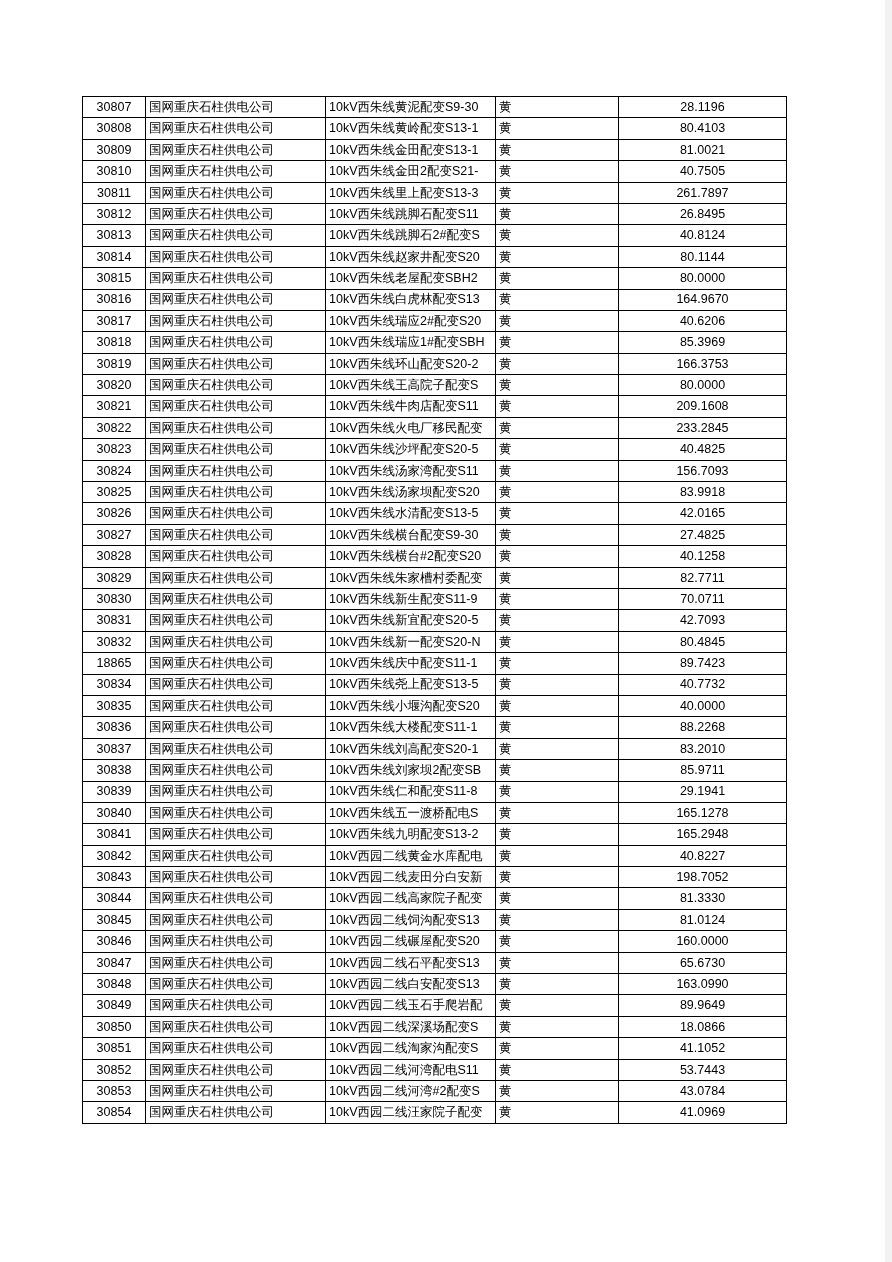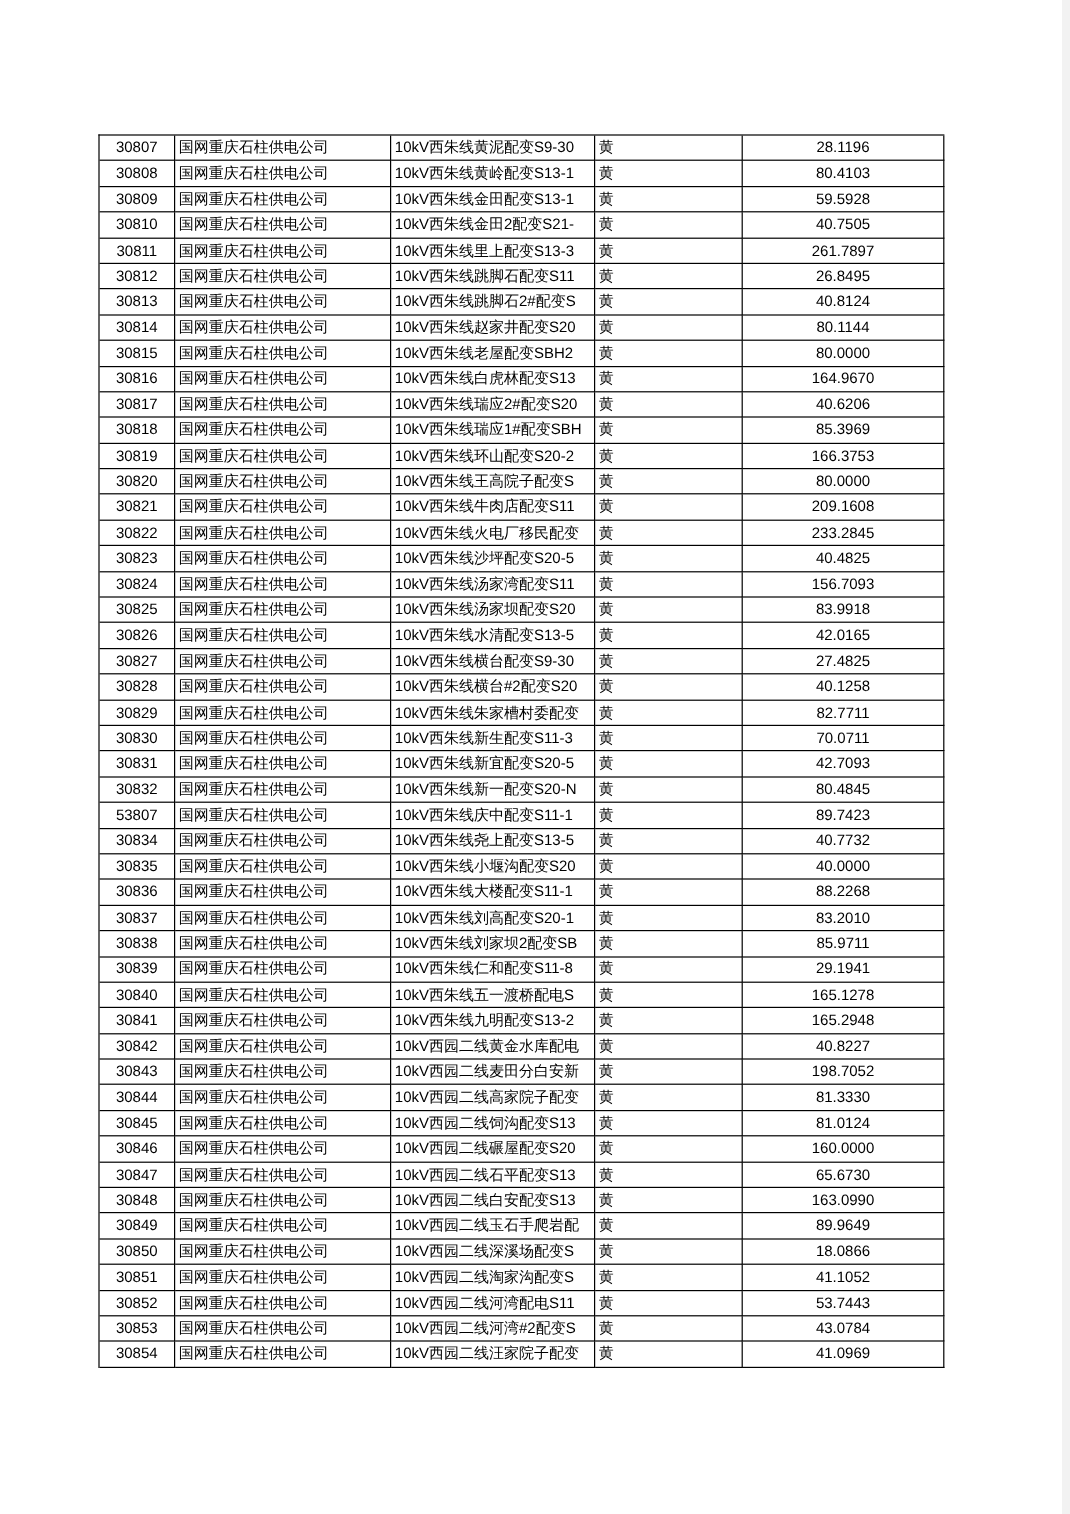--- a/index.html
+++ b/index.html
@@ -19,21 +19,21 @@
     position: absolute;
     top: 0;
     right: 0;
     width: 7px;
     height: 100%;
     background: #f2f2f2;
   }
   .data-table {
     position: absolute;
     left: 82px;
-    top: 112px;
+    top: 96px;
     width: 704px;
     border-top: 1px solid #000;
     border-left: 1px solid #000;
     box-sizing: content-box;
   }
   .t-row {
     display: grid;
     grid-template-columns: 63px 180px 170px 123px 168px;
     height: 21.4px;
   }
@@ -73,21 +73,21 @@
     <div class="t-cell c-company">国网重庆石柱供电公司</div>
     <div class="t-cell c-device">10kV西朱线黄岭配变S13-1</div>
     <div class="t-cell c-flag">黄</div>
     <div class="t-cell c-value">80.4103</div>
   </div>
       <div class="t-row">
     <div class="t-cell c-id">30809</div>
     <div class="t-cell c-company">国网重庆石柱供电公司</div>
     <div class="t-cell c-device">10kV西朱线金田配变S13-1</div>
     <div class="t-cell c-flag">黄</div>
-    <div class="t-cell c-value">59.5928</div>
+    <div class="t-cell c-value">81.0021</div>
   </div>
       <div class="t-row">
     <div class="t-cell c-id">30810</div>
     <div class="t-cell c-company">国网重庆石柱供电公司</div>
     <div class="t-cell c-device">10kV西朱线金田2配变S21-</div>
     <div class="t-cell c-flag">黄</div>
     <div class="t-cell c-value">40.7505</div>
   </div>
       <div class="t-row">
     <div class="t-cell c-id">30811</div>
@@ -218,40 +218,40 @@
       <div class="t-row">
     <div class="t-cell c-id">30829</div>
     <div class="t-cell c-company">国网重庆石柱供电公司</div>
     <div class="t-cell c-device">10kV西朱线朱家槽村委配变</div>
     <div class="t-cell c-flag">黄</div>
     <div class="t-cell c-value">82.7711</div>
   </div>
       <div class="t-row">
     <div class="t-cell c-id">30830</div>
     <div class="t-cell c-company">国网重庆石柱供电公司</div>
-    <div class="t-cell c-device">10kV西朱线新生配变S11-3</div>
+    <div class="t-cell c-device">10kV西朱线新生配变S11-9</div>
     <div class="t-cell c-flag">黄</div>
     <div class="t-cell c-value">70.0711</div>
   </div>
       <div class="t-row">
     <div class="t-cell c-id">30831</div>
     <div class="t-cell c-company">国网重庆石柱供电公司</div>
     <div class="t-cell c-device">10kV西朱线新宜配变S20-5</div>
     <div class="t-cell c-flag">黄</div>
     <div class="t-cell c-value">42.7093</div>
   </div>
       <div class="t-row">
     <div class="t-cell c-id">30832</div>
     <div class="t-cell c-company">国网重庆石柱供电公司</div>
     <div class="t-cell c-device">10kV西朱线新一配变S20-N</div>
     <div class="t-cell c-flag">黄</div>
     <div class="t-cell c-value">80.4845</div>
   </div>
       <div class="t-row">
-    <div class="t-cell c-id">53807</div>
+    <div class="t-cell c-id">18865</div>
     <div class="t-cell c-company">国网重庆石柱供电公司</div>
     <div class="t-cell c-device">10kV西朱线庆中配变S11-1</div>
     <div class="t-cell c-flag">黄</div>
     <div class="t-cell c-value">89.7423</div>
   </div>
       <div class="t-row">
     <div class="t-cell c-id">30834</div>
     <div class="t-cell c-company">国网重庆石柱供电公司</div>
     <div class="t-cell c-device">10kV西朱线尧上配变S13-5</div>
     <div class="t-cell c-flag">黄</div>

